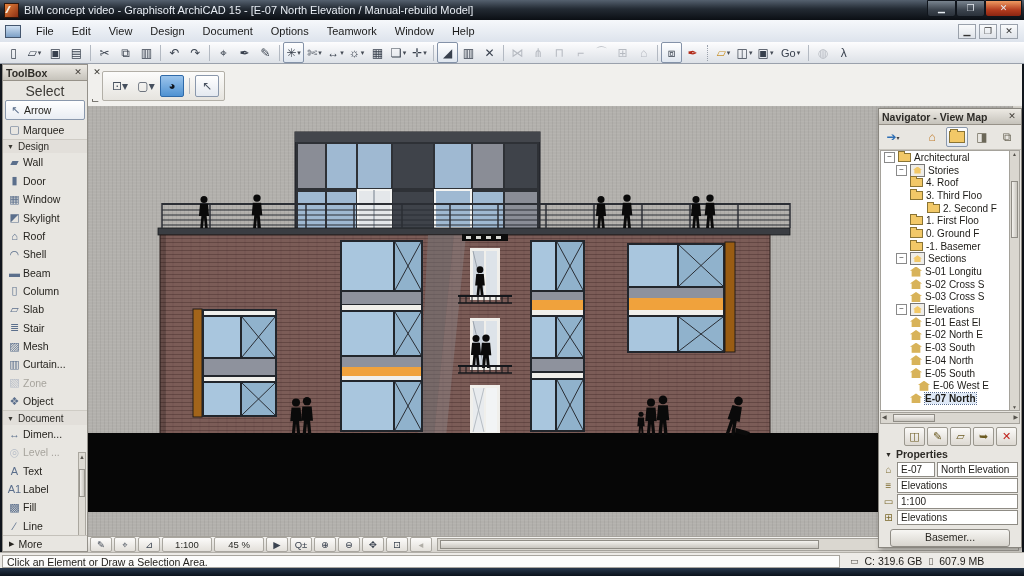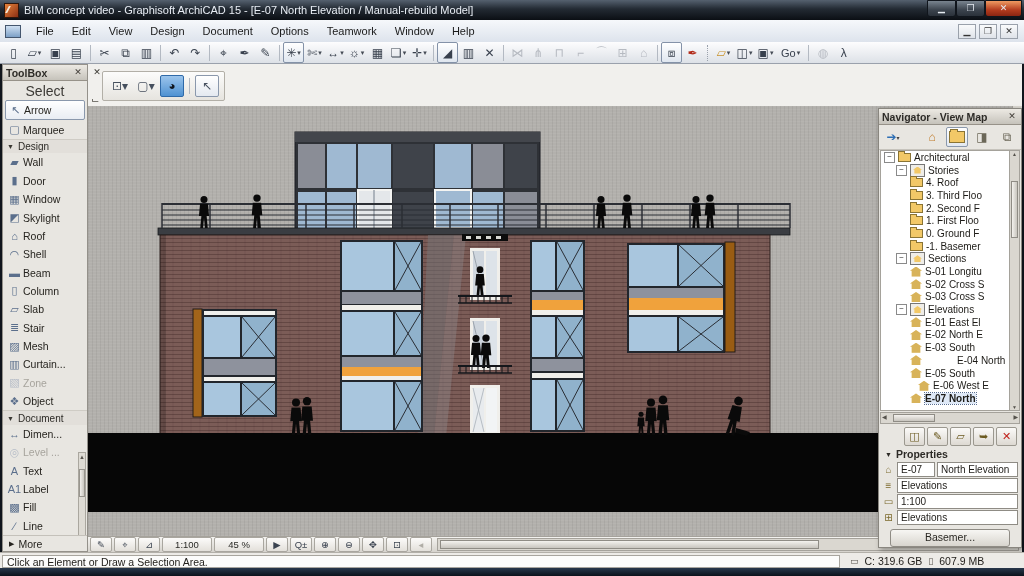--- a/index.html
+++ b/index.html
@@ -719,21 +719,21 @@
             <span class="ico-folder" style="display:block;"></span>
           </span>
           <span class="tlabel">4. Roof</span>
         </div>
         <div class="trow" style="padding-left: 29px;">
           <span class="tico">
             <span class="ico-folder" style="display:block;"></span>
           </span>
           <span class="tlabel">3. Third Floo</span>
         </div>
-        <div class="trow" style="padding-left: 29px;">
+        <div class="trow" style="padding-left: 46px;">
           <span class="tico">
             <span class="ico-folder" style="display:block;"></span>
           </span>
           <span class="tlabel">2. Second F</span>
         </div>
         <div class="trow" style="padding-left: 29px;">
           <span class="tico">
             <span class="ico-folder" style="display:block;"></span>
           </span>
           <span class="tlabel">1. First Floo</span>
@@ -797,21 +797,21 @@
             <span class="ico-house" style="display:block;"></span>
           </span>
           <span class="tlabel">E-02 North E</span>
         </div>
         <div class="trow" style="padding-left: 29px;">
           <span class="tico">
             <span class="ico-house" style="display:block;"></span>
           </span>
           <span class="tlabel">E-03 South</span>
         </div>
-        <div class="trow" style="padding-left: 29px; gap: 32px;">
+        <div class="trow" style="padding-left: 29px;">
           <span class="tico">
             <span class="ico-house" style="display:block;"></span>
           </span>
           <span class="tlabel">E-04 North</span>
         </div>
         <div class="trow" style="padding-left: 29px;">
           <span class="tico">
             <span class="ico-house" style="display:block;"></span>
           </span>
           <span class="tlabel">E-05 South</span>

